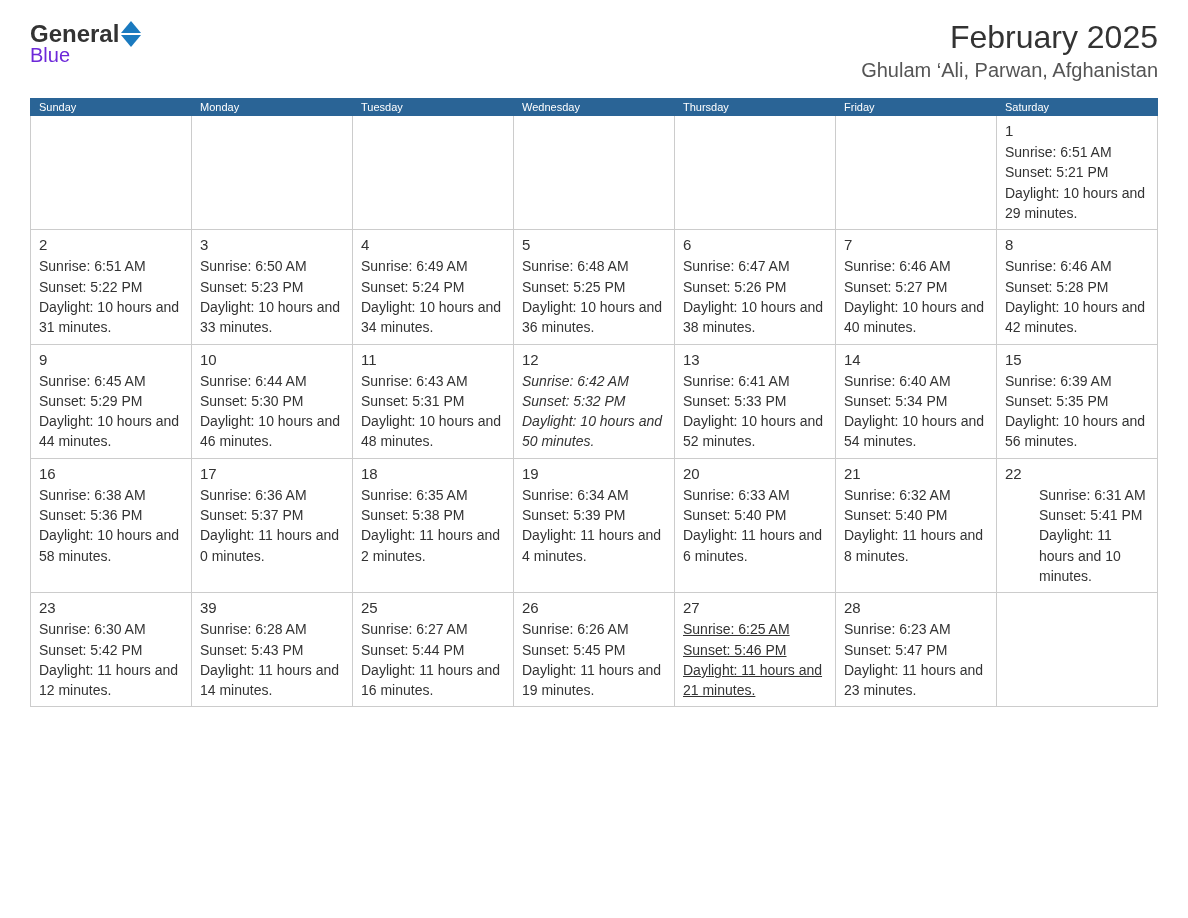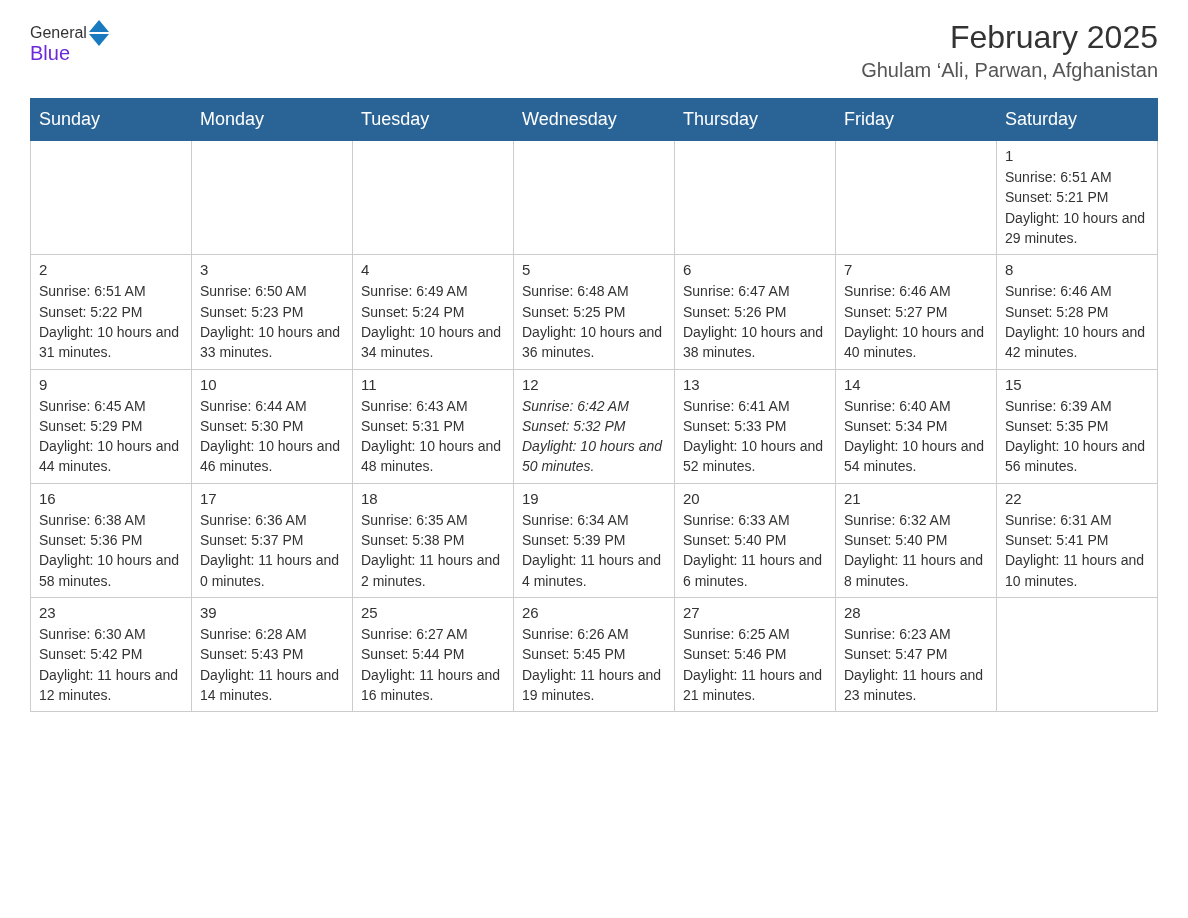--- a/index.html
+++ b/index.html
@@ -16,22 +16,22 @@
       justify-content: space-between;
       align-items: flex-start;
       margin-bottom: 16px;
     }
     .logo {
       display: flex;
       align-items: center;
       gap: 4px;
     }
     .logo-text-general {
-      font-size: 16px;
-      font-weight: normal;
+      font-size: 24px;
+      font-weight: bold;
       color: #333;
     }
     .logo-text-blue {
       font-size: 20px;
       font-weight: normal;
       color: #6d28d9;
     }
     .title-section {
       text-align: right;
     }
@@ -46,22 +46,22 @@
       color: #555;
       margin-top: 4px;
     }
     .calendar {
       width: 100%;
       border-collapse: collapse;
     }
     .calendar th {
       background-color: #2a6496;
       color: #fff;
-      padding: 10px 8px;
-      font-size: 18px;
+      padding: 2px 8px;
+      font-size: 11px;
       font-weight: normal;
       text-align: left;
       border: 1px solid #2a6496;
     }
     .calendar td {
       vertical-align: top;
       padding: 6px 8px;
       border: 1px solid #ccc;
       width: 14.28%;
       min-height: 90px;
@@ -256,21 +256,21 @@
 Daylight: 11 hours and 6 minutes.</div>
         </td>
         <td>
           <span class="day-num">21</span>
           <div class="day-info" style="white-space: pre-line;">Sunrise: 6:32 AM
 Sunset: 5:40 PM
 Daylight: 11 hours and 8 minutes.</div>
         </td>
         <td>
           <span class="day-num">22</span>
-          <div class="day-info" style="white-space: pre-line;">Sunrise: 6:31 AM
+          <div class="day-info" style="white-space: pre-line; margin-left: 34px;">Sunrise: 6:31 AM
 Sunset: 5:41 PM
 Daylight: 11 hours and 10 minutes.</div>
         </td>
       </tr>
       <tr>
         <td>
           <span class="day-num">23</span>
           <div class="day-info" style="white-space: pre-line;">Sunrise: 6:30 AM
 Sunset: 5:42 PM
 Daylight: 11 hours and 12 minutes.</div>
@@ -288,21 +288,21 @@
 Daylight: 11 hours and 16 minutes.</div>
         </td>
         <td>
           <span class="day-num">26</span>
           <div class="day-info" style="white-space: pre-line;">Sunrise: 6:26 AM
 Sunset: 5:45 PM
 Daylight: 11 hours and 19 minutes.</div>
         </td>
         <td>
           <span class="day-num">27</span>
-          <div class="day-info" style="white-space: pre-line;">Sunrise: 6:25 AM
+          <div class="day-info" style="white-space: pre-line; text-decoration: underline;">Sunrise: 6:25 AM
 Sunset: 5:46 PM
 Daylight: 11 hours and 21 minutes.</div>
         </td>
         <td>
           <span class="day-num">28</span>
           <div class="day-info" style="white-space: pre-line;">Sunrise: 6:23 AM
 Sunset: 5:47 PM
 Daylight: 11 hours and 23 minutes.</div>
         </td>
         <td class="empty-cell"></td>

